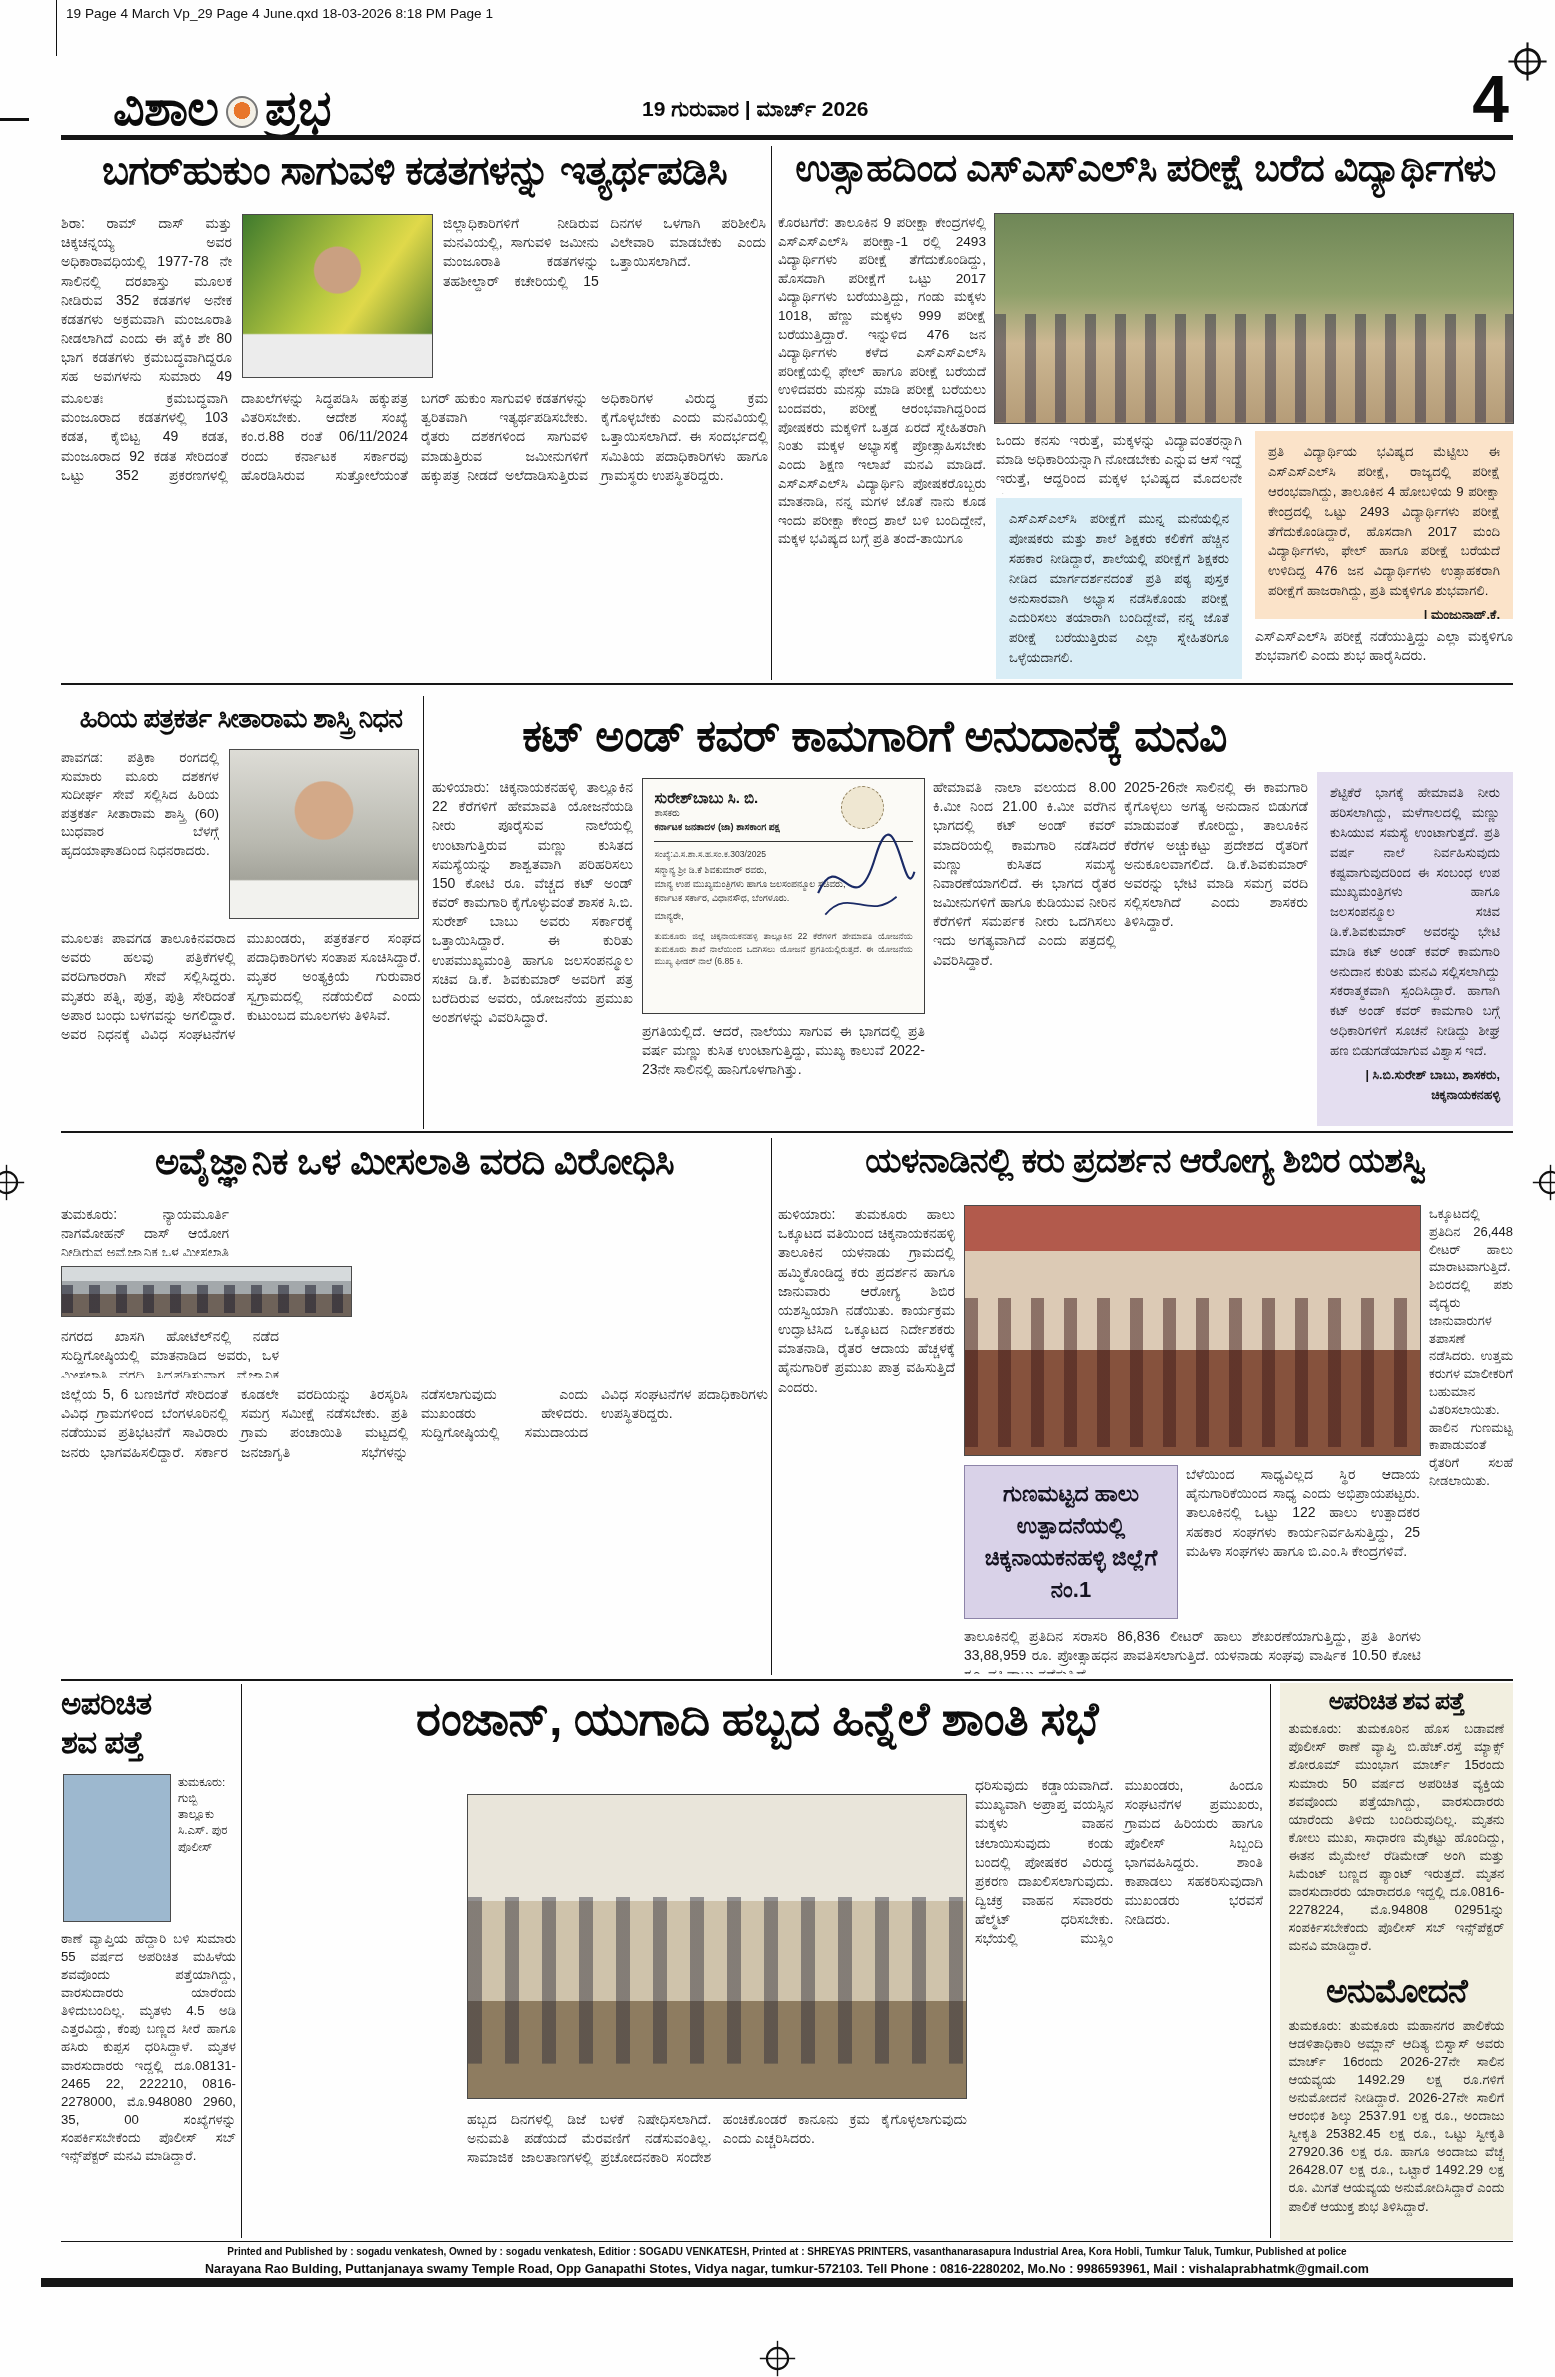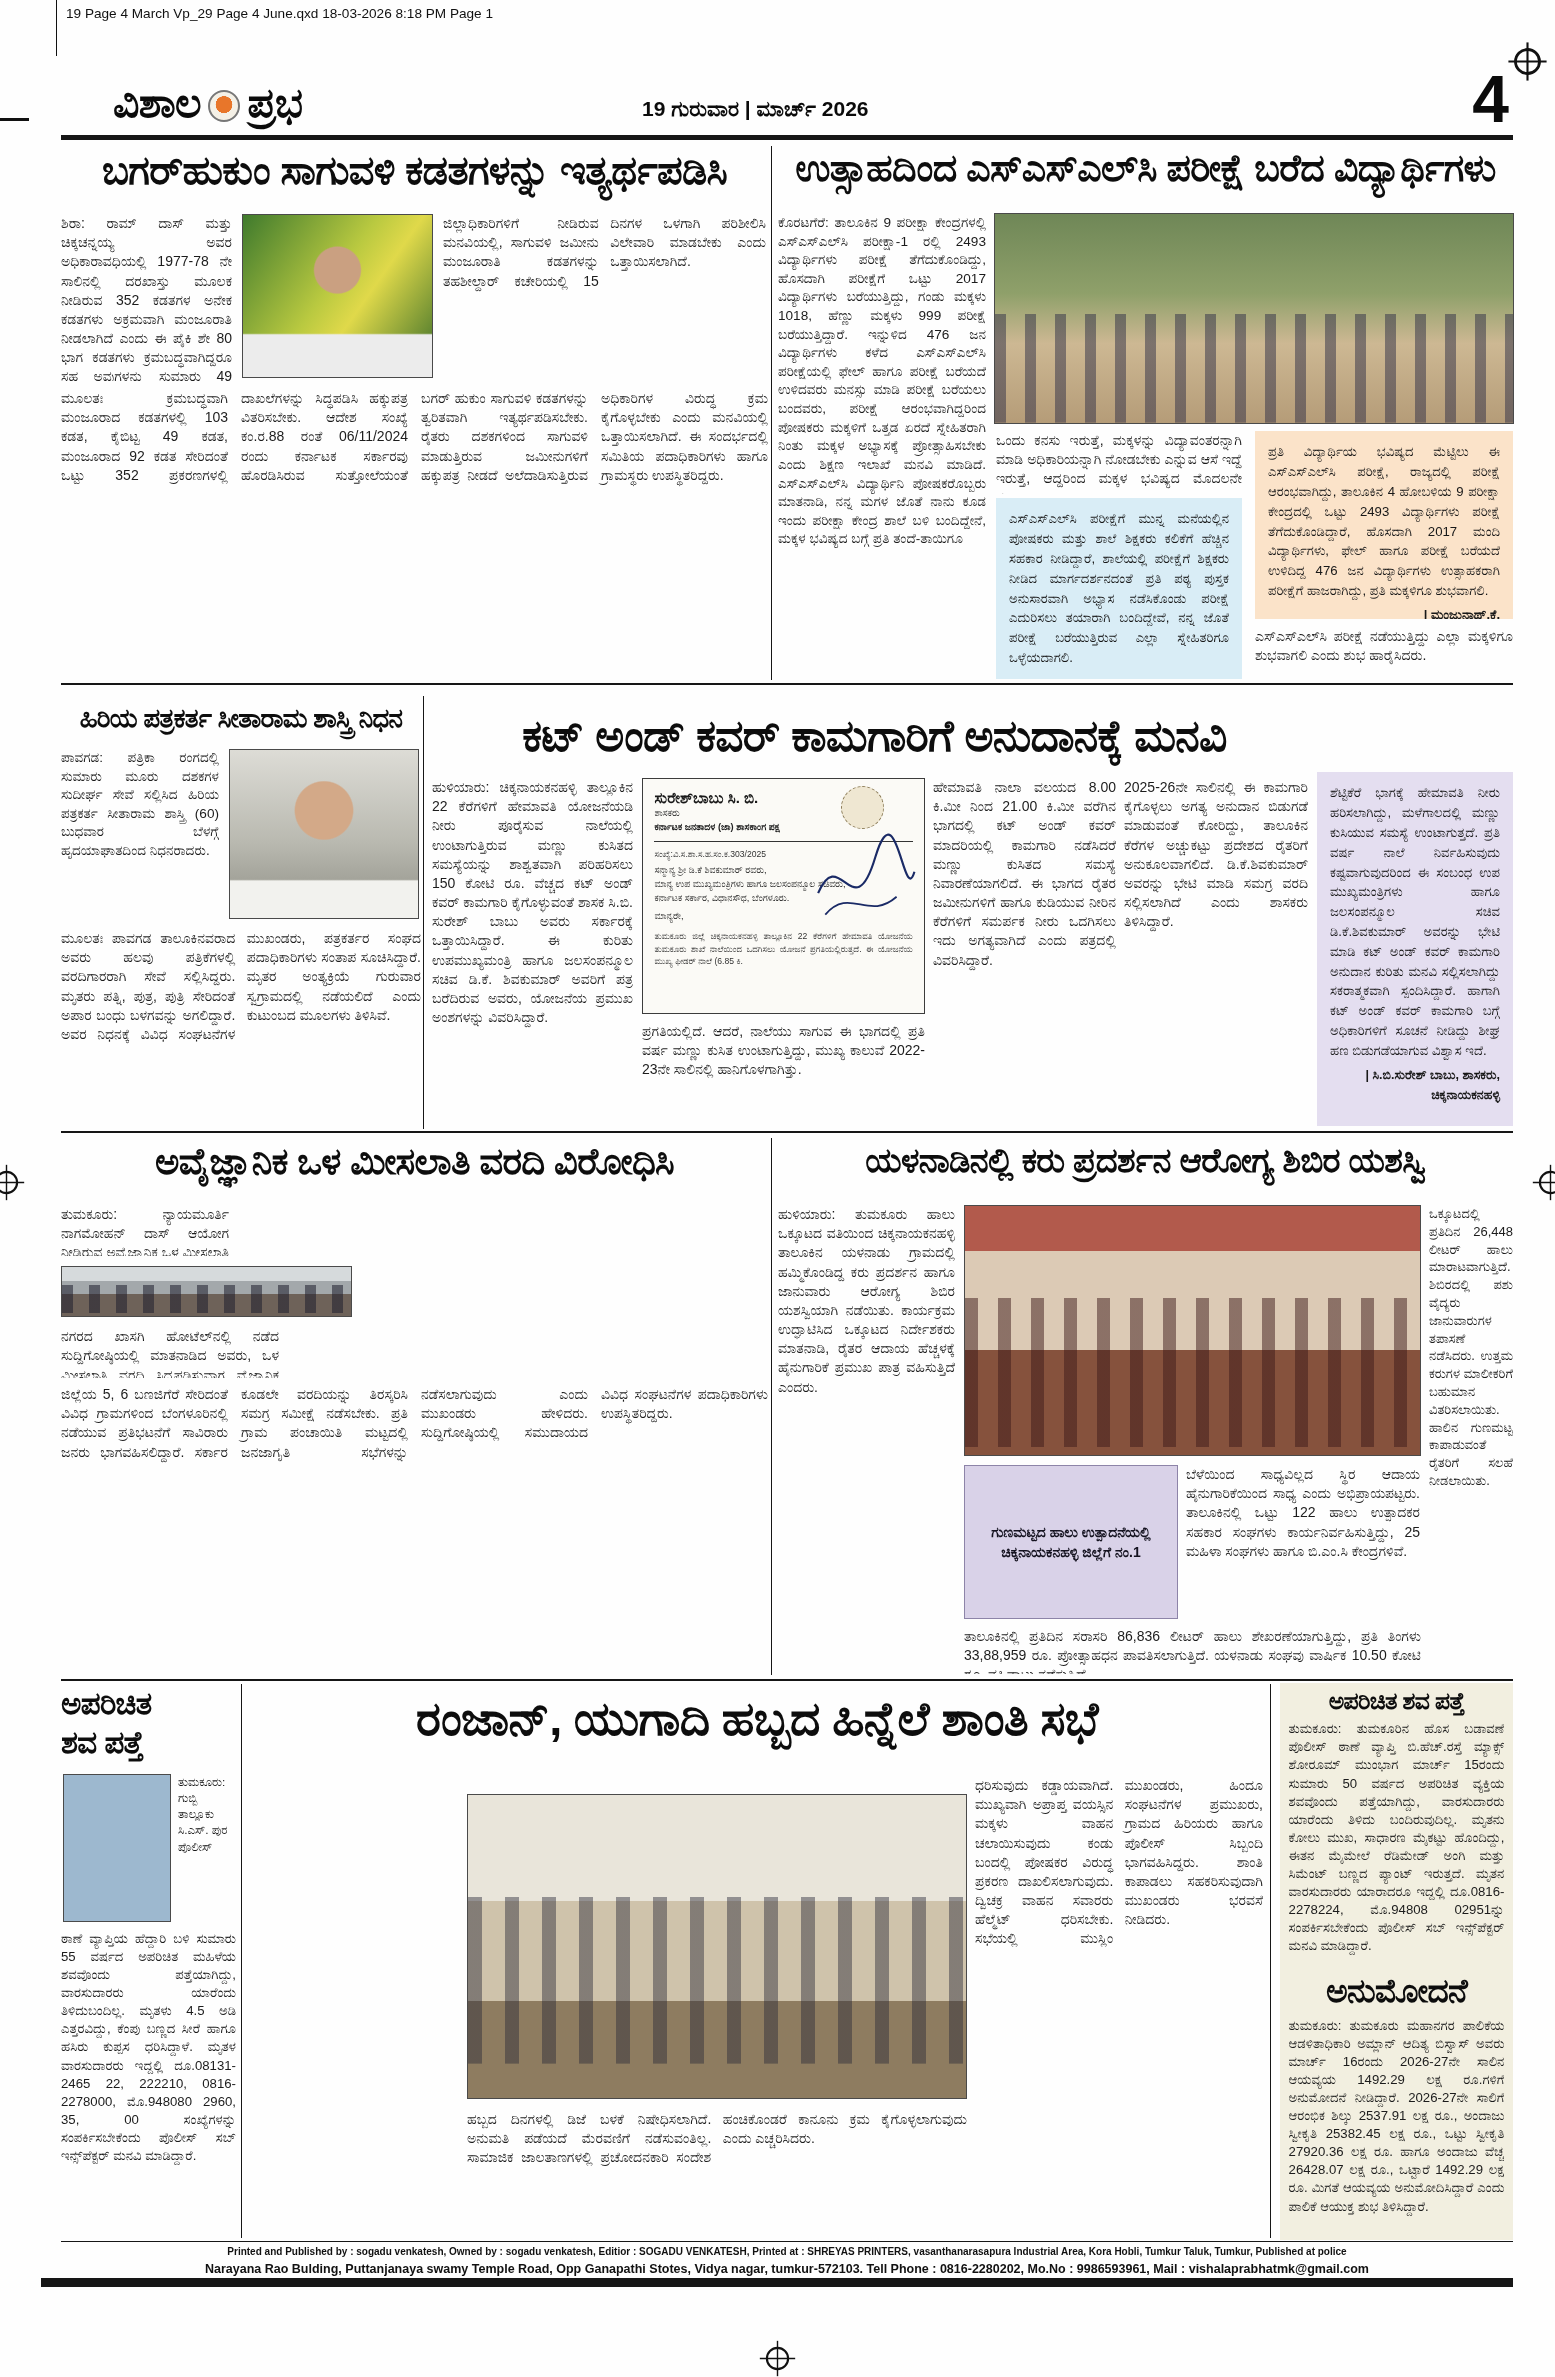--- a/index.html
+++ b/index.html
@@ -46,21 +46,21 @@
   .letter{background:#fbfaf6;border:1.4px solid #3c3c3c;box-sizing:border-box;padding:10px 11.4px;overflow:hidden;}
   .letter .lt-name{font-weight:bold;font-size:15px;}
   .letter .lt-small{font-size:9.3px;line-height:1.5;color:#222;}
   .letter .lt-ref{font-size:8.6px;margin-top:7.1px;color:#333;}
   .letter .lt-body{font-size:8.6px;margin-top:5.7px;color:#333;line-height:1.5;text-align:justify;}
   .seal{position:absolute;right:40px;top:7.1px;width:41px;height:41px;border-radius:50%;
         border:1.4px dashed #8a7a55;background:#efe7d2;}
   .cream{background:#f2efe0;}
   .inset-box{background:#d9d2e8;border:0.7px solid #8d84a8;box-sizing:border-box;
              font-weight:bold;text-align:center;display:flex;align-items:center;justify-content:center;
-             padding:7.1px;font-size:14px;line-height:1.45;color:#14121f;}
+             padding:7.1px;font-size:22px;line-height:1.45;color:#14121f;}
   .emblem{display:inline-block;width:28.5px;height:28.5px;border-radius:50%;border:2.1px solid #777;
           background:radial-gradient(circle at 50% 45%, #e8762a 0 40%, #f4f0e6 41%);vertical-align:middle;margin:0 7.1px;}
 </style>
 </head>
 <body>
 
 <div id="page">
 
   <div class="abs slug" style="left:66px;top:5.7px;width:999px;">19 Page 4 March Vp_29 Page 4 June.qxd  18-03-2026  8:18 PM  Page 1</div>
   <div class="abs" style="left:56px;top:0;width:1.4px;height:56px;background:#111;"></div>
@@ -79,21 +79,21 @@
     <circle class="regmark" cx="29" cy="29" r="15" stroke-width="3"></circle>
     <line class="regmark" x1="29" y1="4" x2="29" y2="54" stroke-width="2"></line>
     <line class="regmark" x1="4" y1="29" x2="54" y2="29" stroke-width="2"></line>
   </svg>
   <svg class="abs" style="left:757px;top:2338px;" width="41" height="41" viewBox="0 0 58 58">
     <circle class="regmark" cx="29" cy="29" r="15" stroke-width="3"></circle>
     <line class="regmark" x1="29" y1="4" x2="29" y2="54" stroke-width="2"></line>
     <line class="regmark" x1="4" y1="29" x2="54" y2="29" stroke-width="2"></line>
   </svg>
 
-  <div class="abs" style="left:113px;top:80px;height:51px;font-size:41px;font-weight:900;letter-spacing:-0.7px;color:#0b0b0b;">
+  <div class="abs" style="left:113px;top:80px;height:51px;font-size:49px;font-weight:900;letter-spacing:-0.7px;color:#0b0b0b;">
     <span>ವಿಶಾಲ</span><span class="emblem"></span><span>ಪ್ರಭ</span>
   </div>
   <div class="ab s abs" style="left:642px;top:97px;font-size:21px;font-weight:bold;color:#0b0b0b;">19 ಗುರುವಾರ | ಮಾರ್ಚ್ 2026</div>
   <div class="abs" style="left:1440px;top:61px;width:69px;font-size:66px;font-weight:900;text-align:right;color:#0b0b0b;">4</div>
   <div class="abs hrr" style="left:61px;top:135px;width:1452px;height:5px;"></div>
 
   <div class="abs hl" style="left:61px;top:148px;width:707px;font-size:40px;">ಬಗರ್‌ಹುಕುಂ ಸಾಗುವಳಿ ಕಡತಗಳನ್ನು ಇತ್ಯರ್ಥಪಡಿಸಿ</div>
   <div class="abs flexrow" style="left:61px;top:214px;width:707px;height:167px;gap:10px;">
     <div class="bt" style="width:171px;height:167px;overflow:hidden;">ಶಿರಾ: ರಾಮ್ ದಾಸ್ ಮತ್ತು ಚಿಕ್ಕಚನ್ನಯ್ಯ ಅವರ ಅಧಿಕಾರಾವಧಿಯಲ್ಲಿ 1977-78 ನೇ ಸಾಲಿನಲ್ಲಿ ದರಖಾಸ್ತು ಮೂಲಕ ನೀಡಿರುವ 352 ಕಡತಗಳ ಅನೇಕ ಕಡತಗಳು ಅಕ್ರಮವಾಗಿ ಮಂಜೂರಾತಿ ನೀಡಲಾಗಿದೆ ಎಂದು ಈ ಪೈಕಿ ಶೇ 80 ಭಾಗ ಕಡತಗಳು ಕ್ರಮಬದ್ಧವಾಗಿದ್ದರೂ ಸಹ ಅವುಗಳನ್ನು ಸುಮಾರು 49 ವರ್ಷಗಳಿಂದ ಬಗೆಹರಿಸದೆ ಬಾಕಿ ಉಳಿಸಿಕೊಂಡಿರುವುದು ಸರಿಯಲ್ಲ ಎಂದು ಬಗರ್ ಹುಕುಂ ಸಾಗುವಳಿದಾರರ ಹೋರಾಟ ಸಮಿತಿ ಆಗ್ರಹಿಸಿದೆ.</div>
     <div class="photo ph-portrait-man" style="width:191px;height:164px;"></div>

